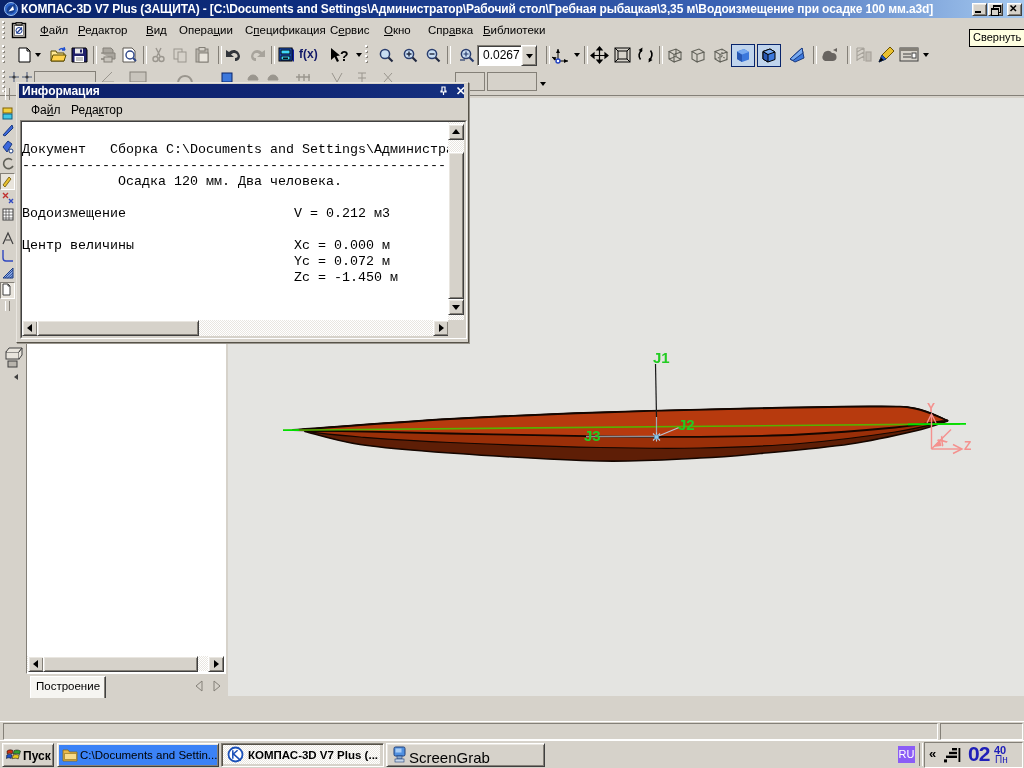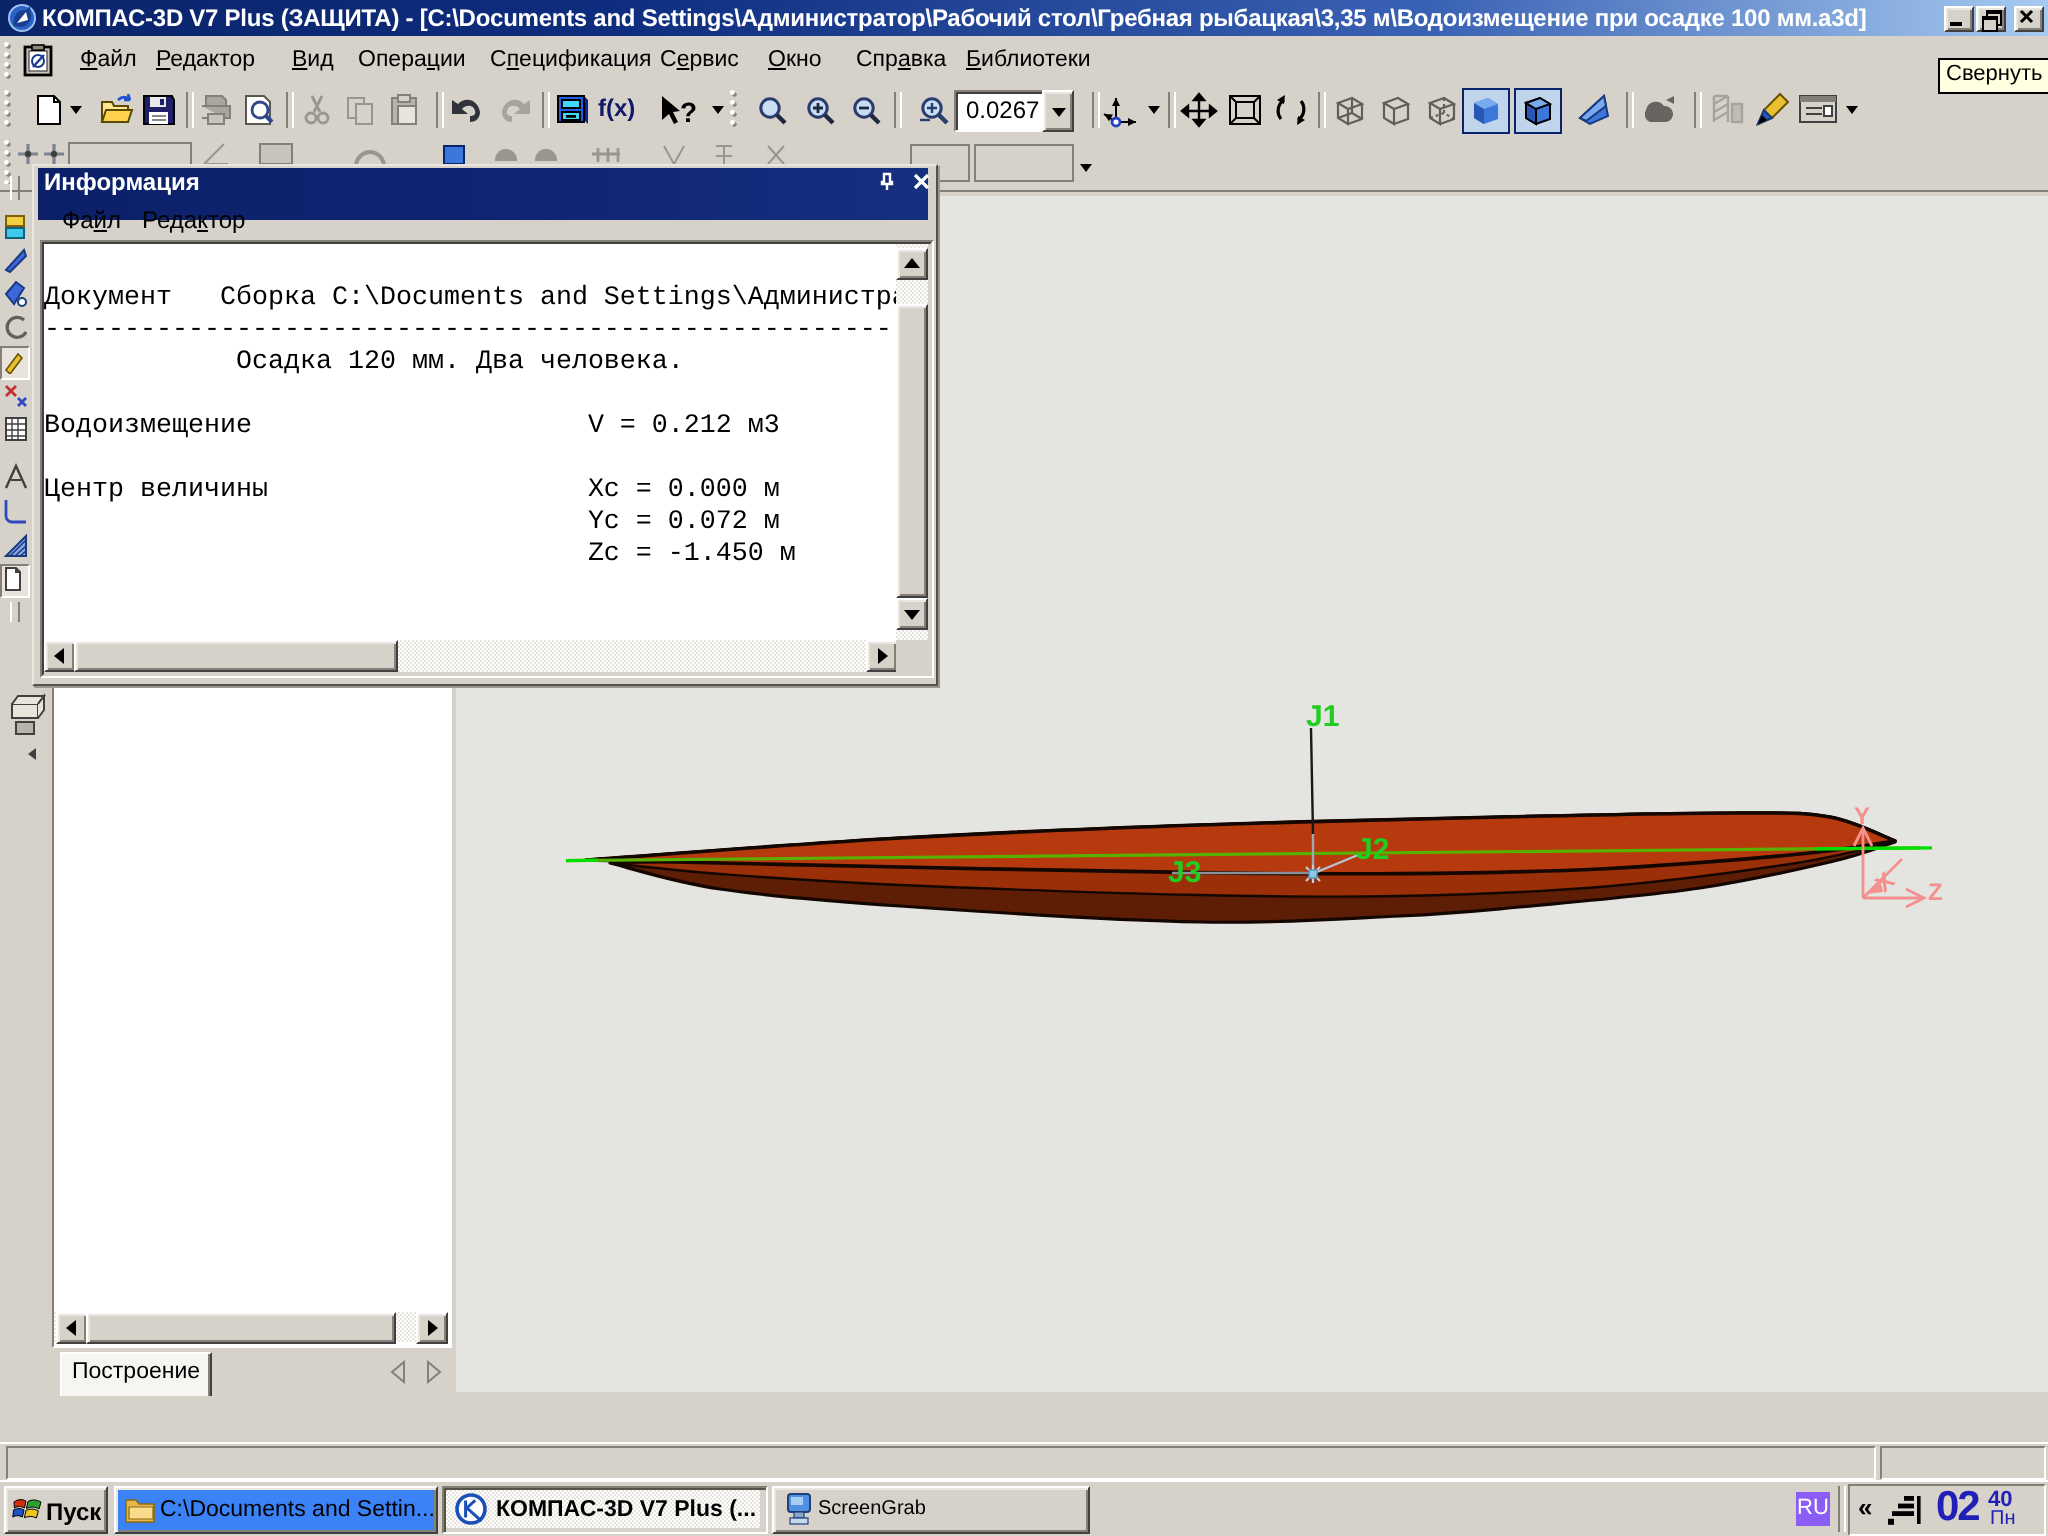--- a/index.html
+++ b/index.html
@@ -475,21 +475,21 @@
     <div class="abs" style="left:26px;top:5px;font-size:11.5px;font-weight:bold;white-space:nowrap;">КОМПАС-3D V7 Plus (...</div>
   </div>
 
   <div class="abs ras" style="left:386px;top:2px;width:157px;height:22px;background:#d6d2ca;">
     <svg class="abs" style="left:5px;top:2px" width="15" height="17" viewBox="0 0 15 17">
       <rect x="2" y="1" width="11" height="9" rx="1.5" fill="#5090e0" stroke="#20407a"></rect>
       <rect x="3.5" y="2.5" width="6" height="4" fill="#a8ccf4"></rect>
       <rect x="5" y="10" width="5" height="3" fill="#8aa8cc" stroke="#20407a" stroke-width="0.6"></rect>
       <rect x="3" y="13" width="9" height="3" fill="#c8d8ec" stroke="#20407a" stroke-width="0.6"></rect>
     </svg>
-    <div class="abs" style="left:22px;top:5px;font-size:10px;white-space:nowrap;">ScreenGrab</div>
+    <div class="abs" style="left:22px;top:5px;font-size:15px;white-space:nowrap;">ScreenGrab</div>
   </div>
 
   <div class="abs" style="left:898px;top:5px;width:17px;height:17px;background:#8b5cf6;color:#fff;font-size:11px;text-align:center;line-height:17px;">RU</div>
   <div class="abs" style="left:919px;top:2px;width:2px;height:23px;border-left:1px solid #848078;border-right:1px solid #fff;"></div>
 
   <div class="abs sun2" style="left:924px;top:1px;width:97px;height:24px;">
     <div class="abs" style="left:4px;top:3px;font-size:13px;font-weight:bold;">«</div>
     <svg class="abs" style="left:18px;top:4px" width="18" height="17" viewBox="0 0 18 17">
       <rect x="9" y="1" width="5" height="2.4" fill="#000"></rect>
       <rect x="6" y="4.8" width="8" height="2.4" fill="#000"></rect>
@@ -498,21 +498,21 @@
       <rect x="15.5" y="1" width="1.8" height="14" fill="#000"></rect>
     </svg>
     <div class="abs" style="left:43px;top:-1px;font-size:21px;font-weight:bold;color:#2020b8;letter-spacing:-1px;">02</div>
     <div class="abs" style="left:69px;top:1px;font-size:11px;font-weight:bold;color:#2020b8;">40</div>
     <div class="abs" style="left:70px;top:11px;font-size:10px;color:#2020b8;">Пн</div>
   </div>
 </div>
 
 <div class="abs" id="infowin" style="left:16px;top:82px;width:451px;height:259px;background:#d6d2ca;border-top:1px solid #e9e6e0;border-left:1px solid #e9e6e0;border-right:1px solid #565248;border-bottom:1px solid #565248;box-shadow:1px 1px 0 #9a968e;">
 
-  <div class="abs" style="left:2px;top:1px;width:445px;height:26px;background:linear-gradient(90deg,#0c2069 0%,#102674 60%,#15307f 100%);">
+  <div class="abs" style="left:2px;top:1px;width:445px;height:14px;background:linear-gradient(90deg,#0c2069 0%,#102674 60%,#15307f 100%);">
     <div class="abs" style="left:3px;top:0px;font-size:12px;font-weight:bold;color:#fff;">Информация</div>
 
     <svg class="abs" style="left:420px;top:2px" width="10" height="10" viewBox="0 0 10 10">
       <path d="M3 1 h3 v4 h1 v1 H2 v-1 h1 Z M4.5 6 v3" stroke="#fff" stroke-width="1.2" fill="none"></path>
     </svg>
 
     <svg class="abs" style="left:437px;top:2px" width="10" height="10" viewBox="0 0 10 10">
       <path d="M1.5 1.5 L8 8 M8 1.5 L1.5 8" stroke="#fff" stroke-width="1.6"></path>
     </svg>
   </div>

